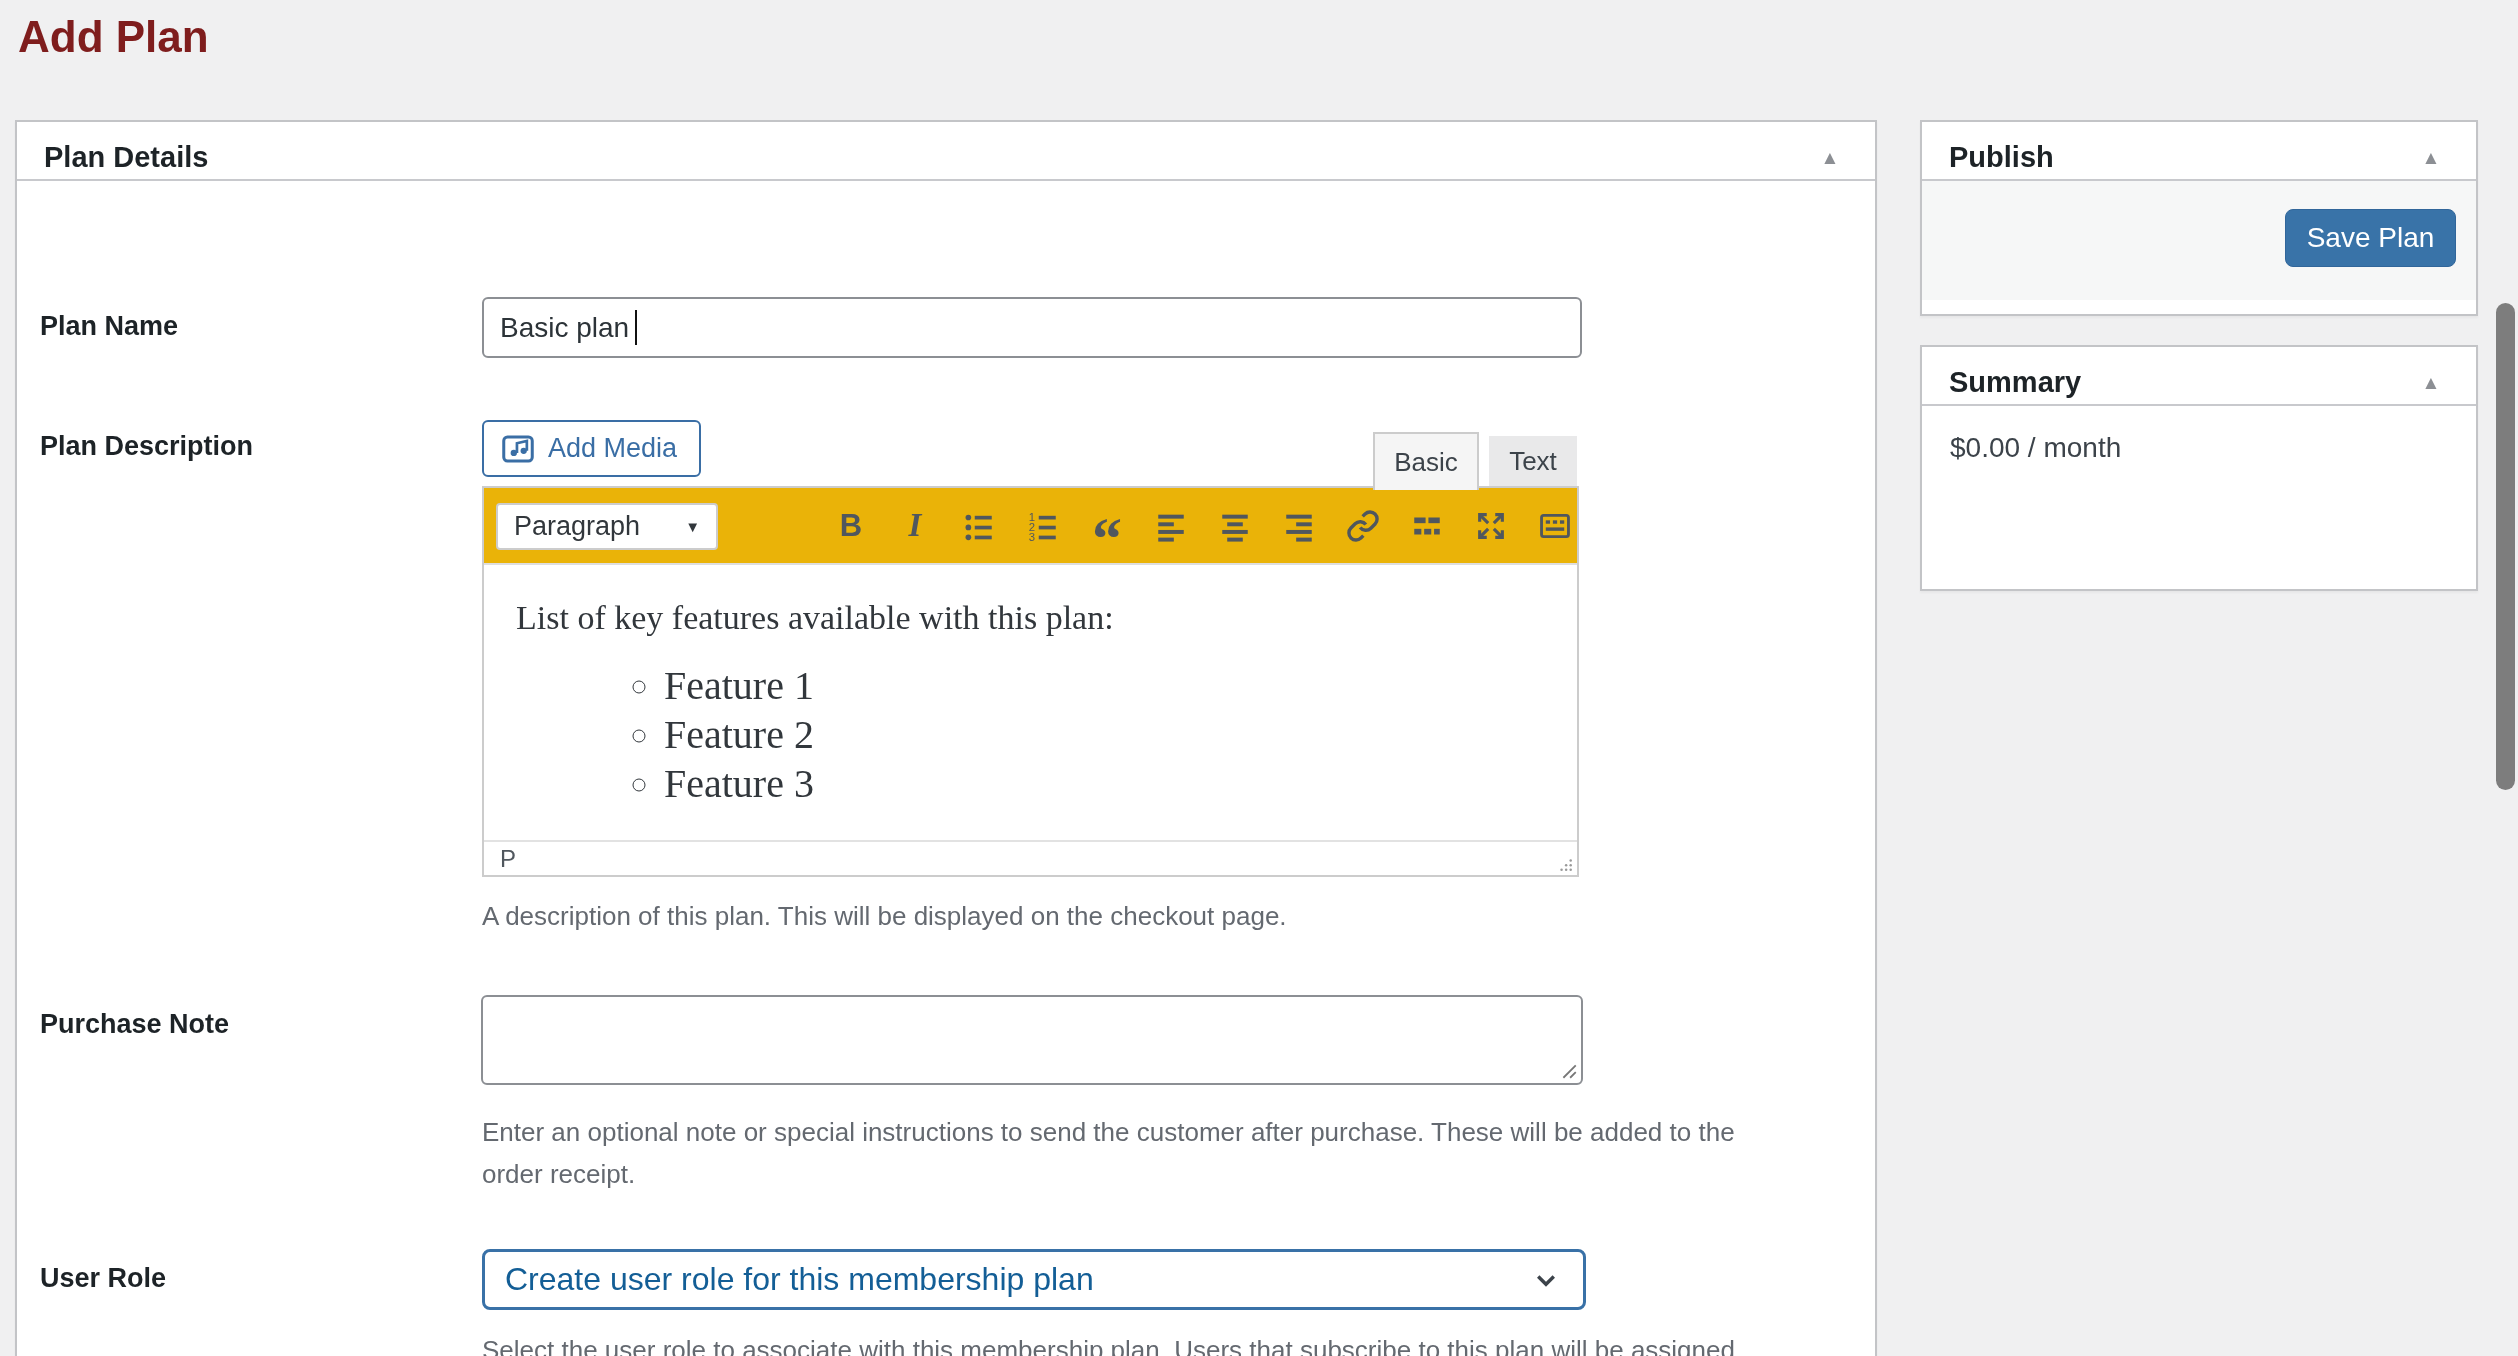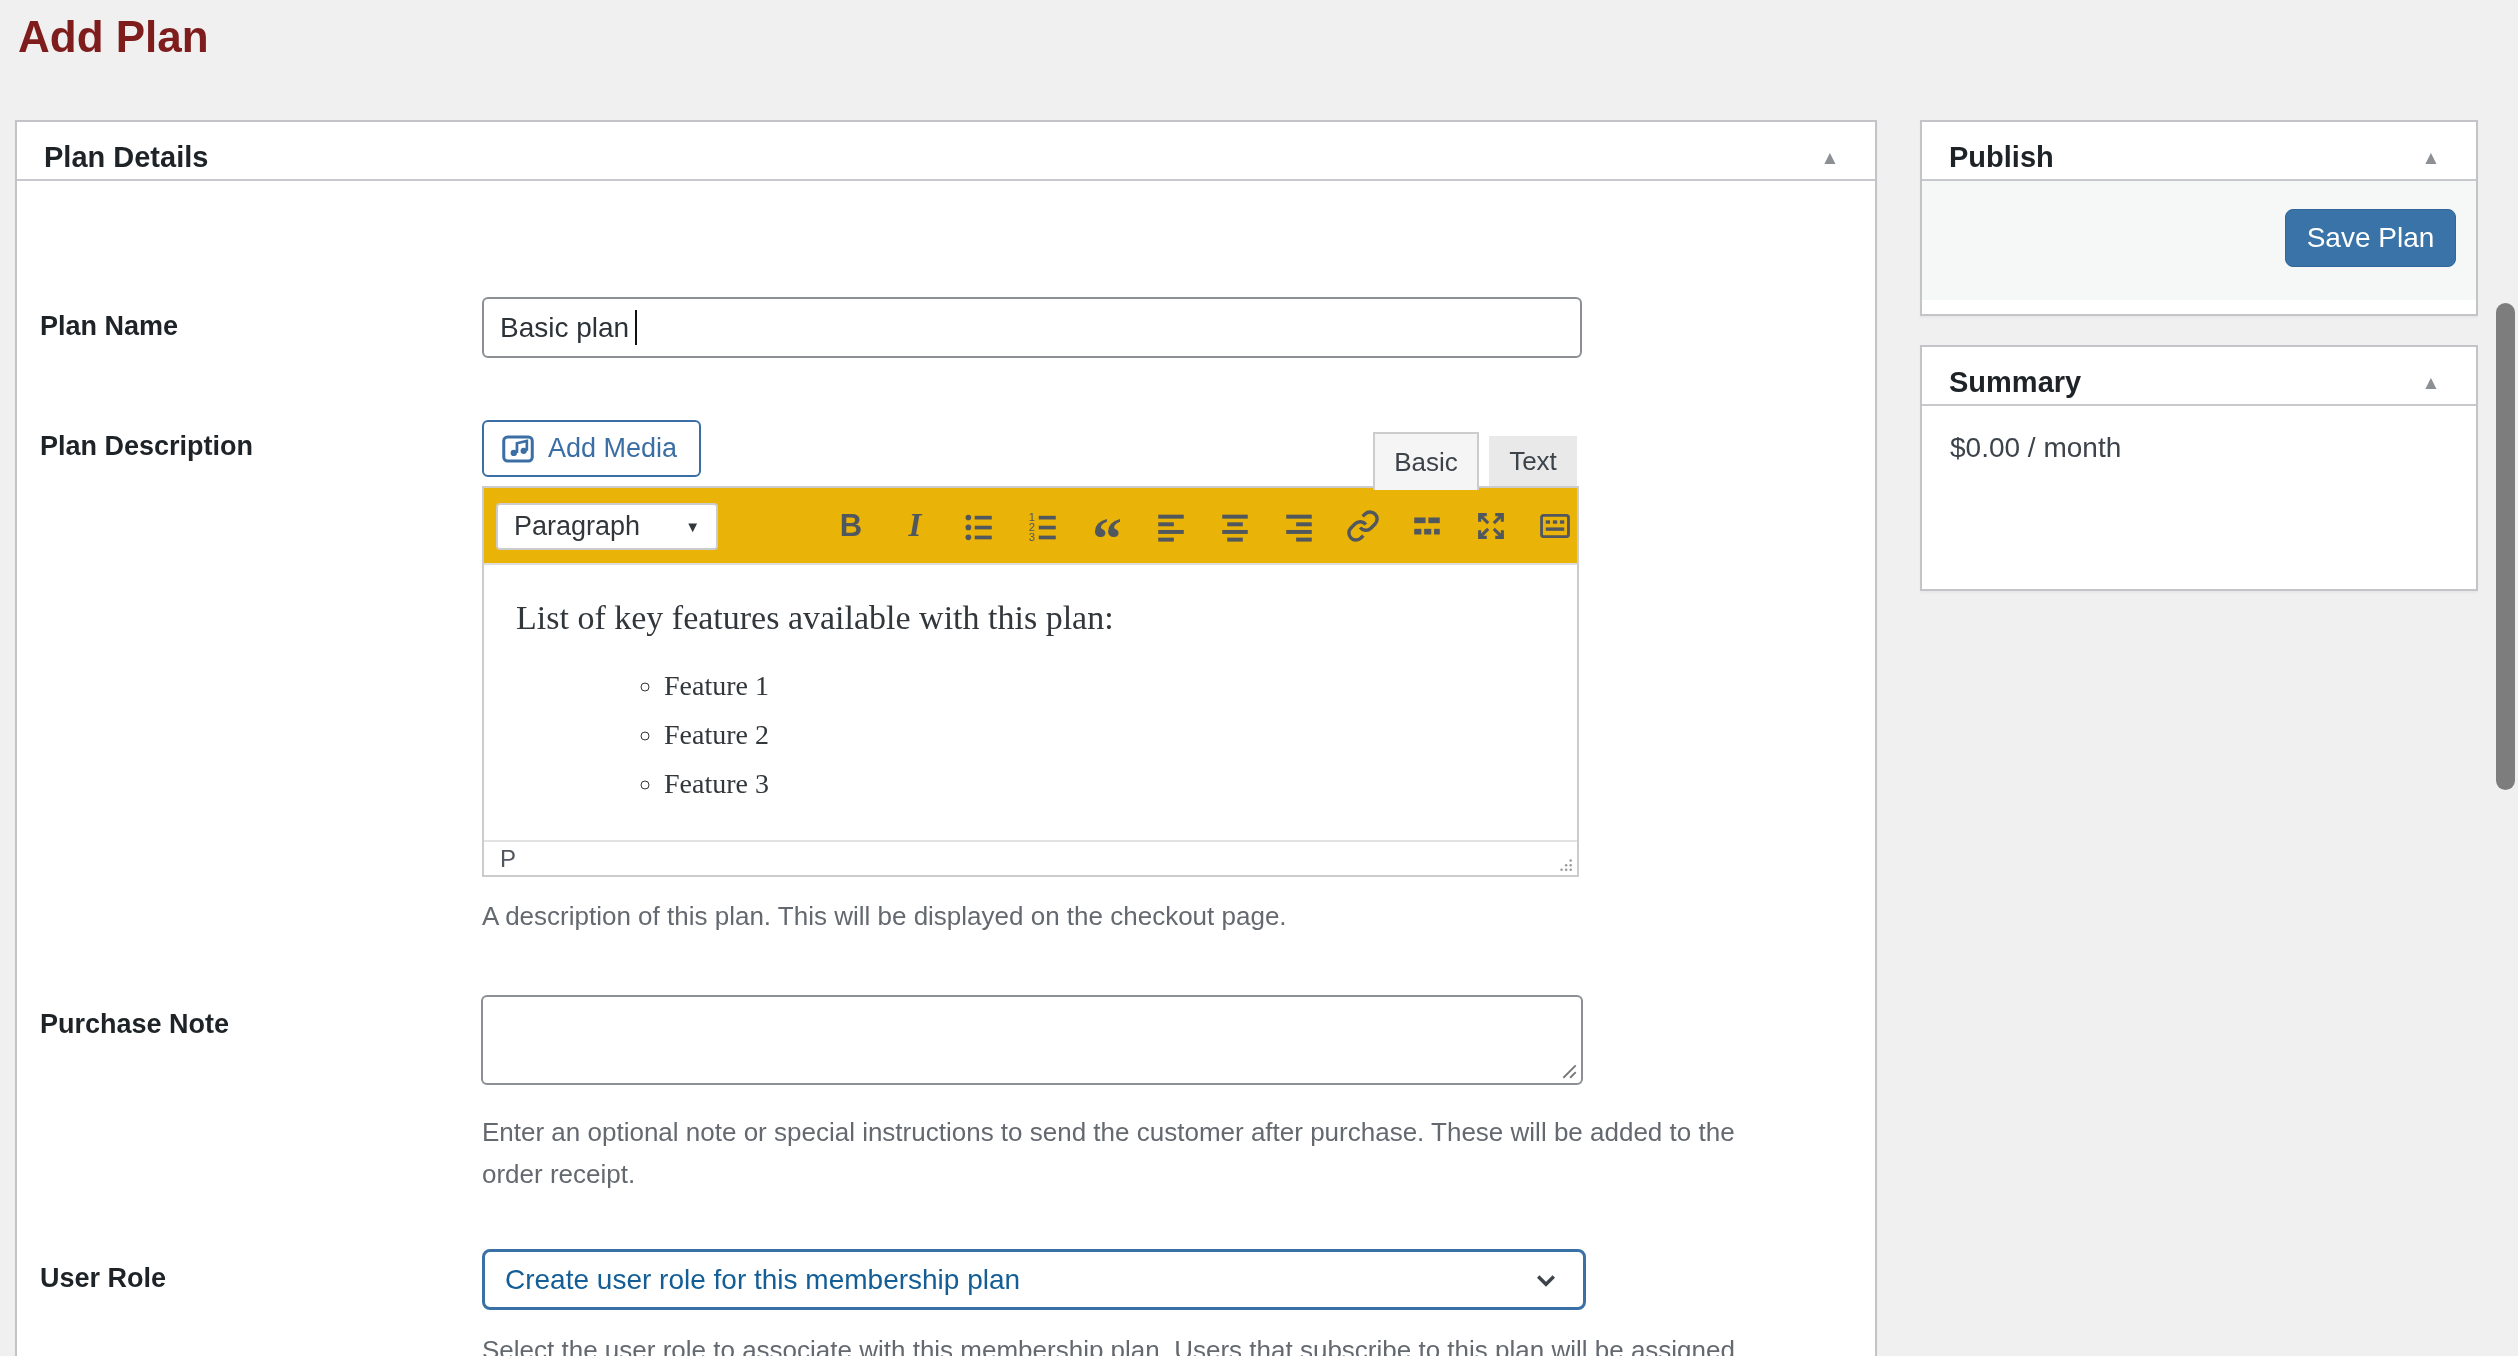--- a/index.html
+++ b/index.html
@@ -49,36 +49,36 @@
             justify-content:center; color:#50575e; cursor:pointer; }
   .tb-btn svg { stroke:#50575e; fill:none; }
   .glyph-b { font-size:31px; font-weight:900; font-family:"Liberation Sans", sans-serif; }
   .glyph-i { font-size:33px; font-style:italic; font-family:"Liberation Serif", serif; font-weight:600; }
   .glyph-q { font-size:60px; line-height:20px; font-family:"Liberation Serif", serif; font-weight:700; padding-top:26px; }
 
   .mce-content { position:relative; height:275px; background:#fff; overflow:hidden;
                  font-family:"Liberation Serif", serif; color:#32373c; cursor:text; }
   .mce-content .intro { padding:34px 0 0 32px; font-size:34px; }
   .mce-content ul { margin-top:24px; padding-left:180px; list-style:circle; }
-  .mce-content li { font-size:28px; line-height:49px; }
+  .mce-content li { font-size:40px; line-height:49px; }
 
   .mce-statusbar { position:relative; height:35px; border-top:2px solid #e2e2e2; background:#fff; }
   .mce-path { position:absolute; left:16px; top:3px; font-size:24px; color:#50575e; font-family:"Liberation Sans", sans-serif; }
   .mce-resize { position:absolute; right:4px; bottom:3px; cursor:nwse-resize; }
 
   .help { position:absolute; font-size:26px; color:#646970; line-height:42px; }
 
   .textarea-wrap { position:absolute; left:464px; top:814px; width:1102px; height:90px; }
   .purchase-textarea { width:100%; height:100%; border:2px solid #8c8f94; border-radius:6px; resize:none;
                        font-size:26px; padding:8px 12px; font-family:"Liberation Sans", sans-serif; }
   .ta-grip { position:absolute; right:5px; bottom:5px; cursor:nwse-resize; }
 
   .role-select { position:absolute; left:465px; top:1068px; width:1104px; height:61px; background:#fff;
                  border:3px solid #3971a7; border-radius:8px; display:flex; align-items:center;
-                 padding:0 20px; font-size:28px; color:#135e96; cursor:pointer; }
+                 padding:0 20px; font-size:32px; color:#135e96; cursor:pointer; }
   .role-select .chev { margin-left:auto; display:flex; }
 
   
   .panel-publish { left:1920px; top:120px; width:558px; height:196px; }
   .publish-actions { position:relative; height:119px; background:#f6f7f7; border-top:0; }
   .save-btn { position:absolute; right:20px; top:28px; width:171px; height:58px; background:#3973a8;
               border:1px solid #31669a; border-radius:8px; color:#fff; font-size:28px;
               font-family:"Liberation Sans", sans-serif; cursor:pointer; }
 
   .panel-summary { left:1920px; top:345px; width:558px; height:246px; }

